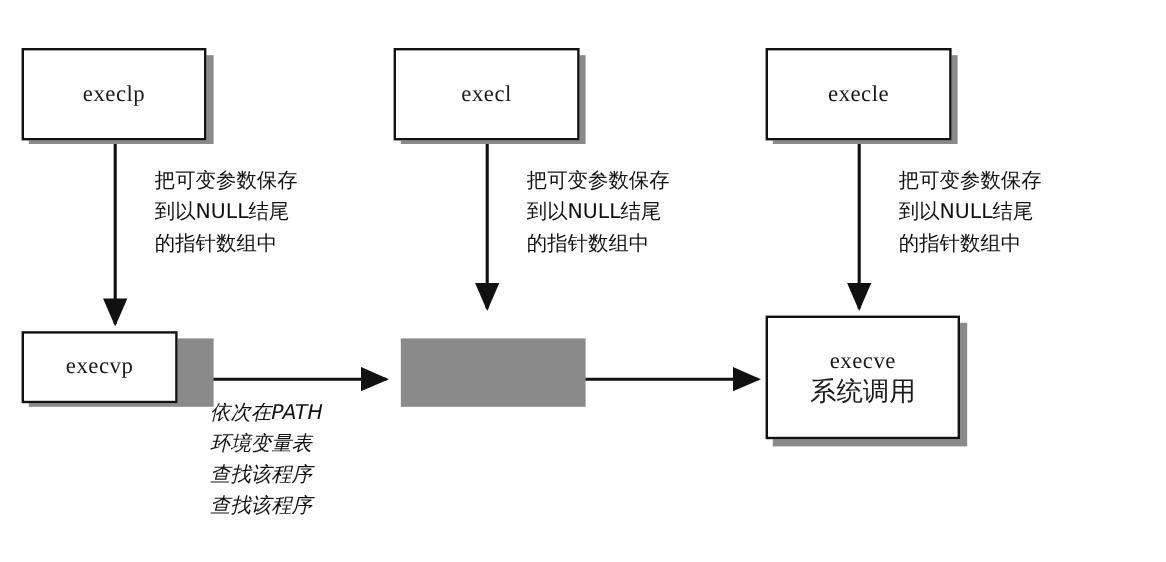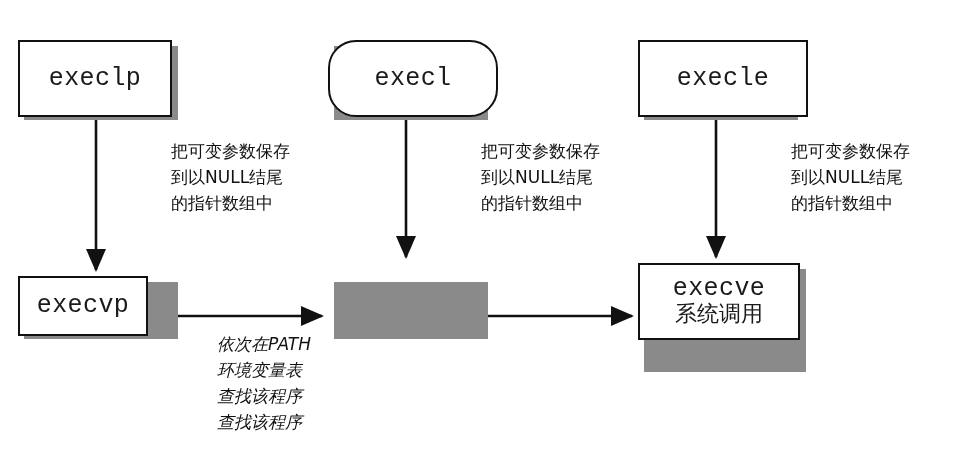--- a/index.html
+++ b/index.html
@@ -22,22 +22,22 @@
     box-sizing: border-box;
     border: 2px solid #111111;
     background: #ffffff;
     display: flex;
     flex-direction: column;
     align-items: center;
     justify-content: center;
     color: #1a1a1a;
   }
   .node .line-latin {
-    font-family: Liberation Mono, monospace;
-    font-size: 25px;
+    font-family: Liberation Serif, serif;
+    font-size: 19px;
     line-height: 24px;
     letter-spacing: 0.4px;
     white-space: nowrap;
   }
   .node .line-cjk {
     font-family: "DejaVu Sans", "Liberation Sans", sans-serif;
     font-size: 22px;
     line-height: 26px;
     white-space: nowrap;
   }
@@ -46,21 +46,20 @@
     background: #8a8a8a;
     z-index: 0;
   }
   .note {
     position: absolute;
     font-size: 17px;
     line-height: 26px;
     color: #111111;
     white-space: nowrap;
     font-family: "DejaVu Sans", "Liberation Sans", sans-serif;
-    margin-left: 42px;
   }
   .note div { white-space: nowrap; }
   svg.edges {
     position: absolute;
     left: 0;
     top: 0;
     width: 972px;
     height: 468px;
     overflow: visible;
   }
@@ -90,34 +89,34 @@
   <div class="shadow" style="left:644px;top:46px;width:154px;height:74px;"></div>
 
   <div class="shadow" style="left:24px;top:282px;width:154px;height:57px;"></div>
   <div class="shadow" style="left:334px;top:282px;width:154px;height:57px;"></div>
   <div class="shadow" style="left:644px;top:269px;width:162px;height:103px;"></div>
 
   <div class="node" style="left:18px;top:40px;width:154px;height:77px;z-index:2;">
     <div class="line-latin">execlp</div>
   </div>
 
-  <div class="node" style="left:328px;top:40px;width:170px;height:77px;z-index:2;border-radius:28px;">
+  <div class="node" style="left:328px;top:40px;width:155px;height:77px;z-index:2;">
     <div class="line-latin">execl</div>
   </div>
 
-  <div class="node" style="left:638px;top:40px;width:170px;height:77px;z-index:2;">
+  <div class="node" style="left:638px;top:40px;width:155px;height:77px;z-index:2;">
     <div class="line-latin">execle</div>
   </div>
 
   <div class="node" style="left:18px;top:276px;width:130px;height:60px;z-index:2;">
     <div class="line-latin">execvp</div>
   </div>
 
 
-  <div class="node" style="left:638px;top:263px;width:162px;height:77px;z-index:2;">
+  <div class="node" style="left:638px;top:263px;width:162px;height:103px;z-index:2;">
     <div class="line-latin">execve</div>
     <div class="line-cjk">系统调用</div>
   </div>
 
   <div class="note" style="left:129px;top:138px;">
     <div>把可变参数保存</div>
     <div>到以NULL结尾</div>
     <div>的指针数组中</div>
   </div>
 

